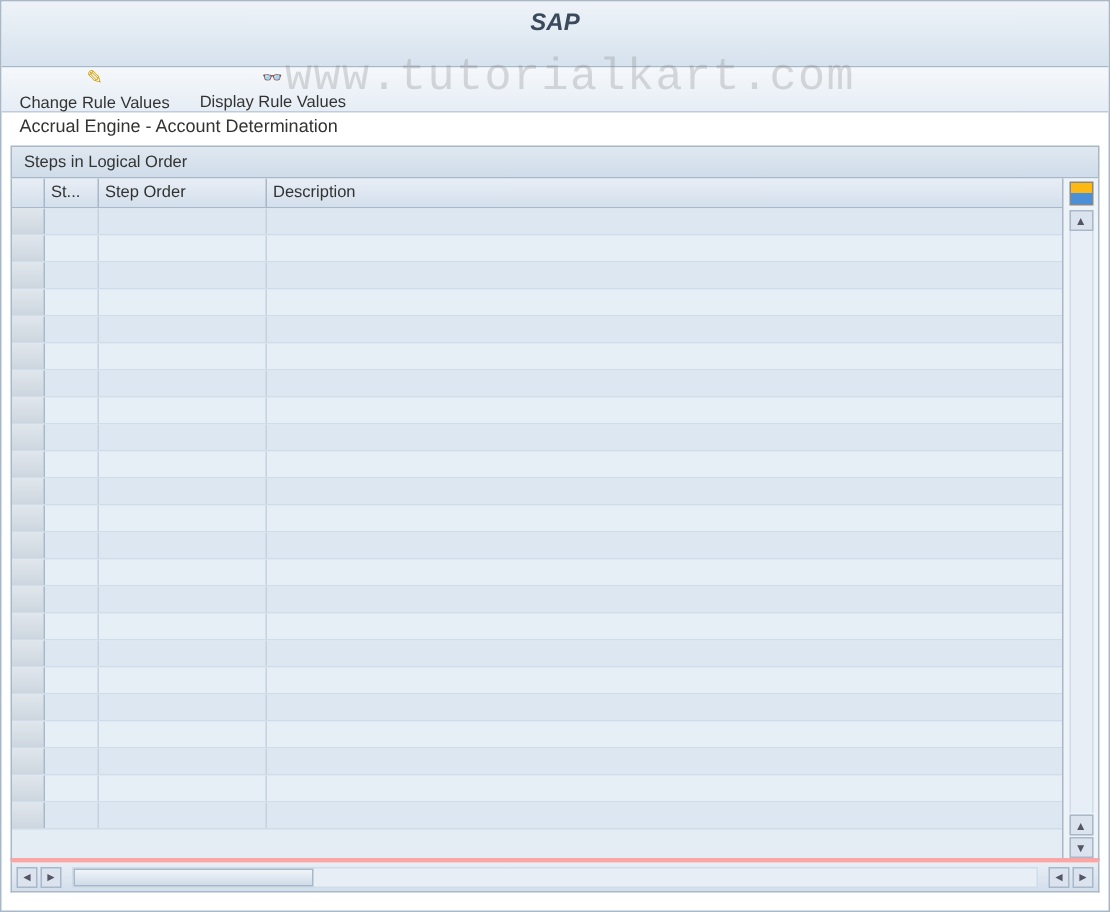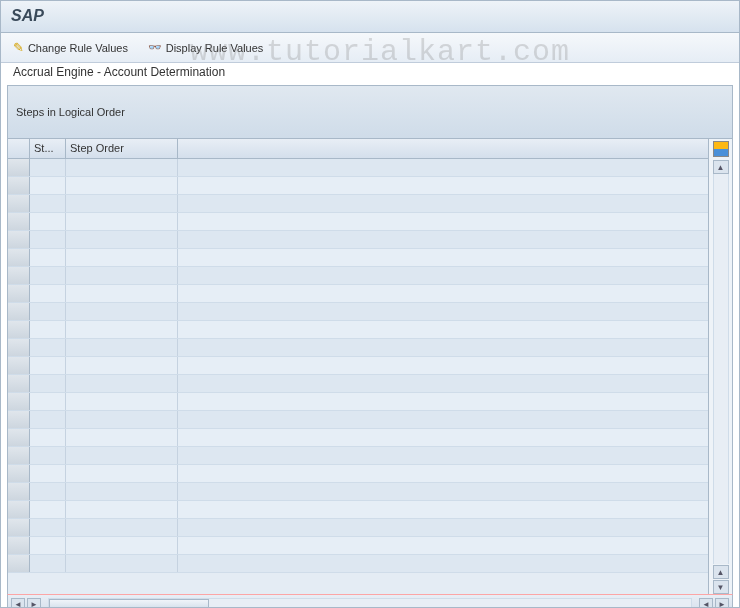--- a/index.html
+++ b/index.html
@@ -7,23 +7,24 @@
       font-family: Arial, sans-serif;
       font-size: 11px;
       background: #fff;
       width: 740px;
       height: 608px;
       overflow: hidden;
       border: 1px solid #a8b8c8;
     }
     .title-bar {
       background: linear-gradient(to bottom, #eef3f8 0%, #d6e2ee 100%);
-      height: 32px;
+      height: 44px;
       padding: 6px 10px;
       border-bottom: 1px solid #a8b8c8;
+      text-align: center;
     }
     .title-bar h1 {
       font-size: 16px;
       font-weight: bold;
       font-style: italic;
       color: #3a4a5a;
     }
     .toolbar {
       background: linear-gradient(to bottom, #f5f8fb 0%, #e6edf5 100%);
       height: 30px;
@@ -36,20 +37,21 @@
     .toolbar-btn {
       display: inline-flex;
       align-items: center;
       gap: 4px;
       background: transparent;
       border: none;
       cursor: pointer;
       color: #333;
       font-size: 11px;
       padding: 2px 4px;
+      flex-direction: column;
     }
     .pencil-icon::before {
       content: "✎";
       color: #d4a000;
       font-size: 13px;
     }
     .glasses-icon::before {
       content: "👓";
       font-size: 11px;
     }
@@ -57,29 +59,29 @@
       padding: 2px 12px 6px 12px;
       font-size: 12px;
       color: #333;
     }
     .content-area {
       padding: 0 6px 0 6px;
     }
     .panel-header {
       background: linear-gradient(to bottom, #e0e8f0 0%, #cfdce9 100%);
       border: 1px solid #a8b8c8;
-      padding: 20px 8px;
+      padding: 4px 8px;
       font-size: 11px;
       color: #333;
     }
     .table-wrapper {
       display: flex;
       border-left: 1px solid #a8b8c8;
       border-right: 1px solid #a8b8c8;
-      border-bottom: 1px solid #fca5a5;
+      border-bottom: 3px solid #fca5a5;
       height: 456px;
       position: relative;
     }
     .main-grid { flex: 1; display: flex; flex-direction: column; overflow: hidden; }
     .grid-header {
       display: flex;
       background: linear-gradient(to bottom, #e8eef5 0%, #d4dfec 100%);
       border-bottom: 1px solid #a8b8c8;
       height: 20px;
       flex-shrink: 0;
@@ -188,20 +190,21 @@
 <div class="breadcrumb">Accrual Engine - Account Determination</div>
 
 <div class="content-area">
   <div class="panel-header">Steps in Logical Order</div>
   <div class="table-wrapper">
     <div class="main-grid">
       <div class="grid-header">
         <div class="gh-sel"></div>
         <div class="gh-st">St...</div>
         <div class="gh-type">Step Order</div>
+        <div class="gh-desc">Description</div>
       </div>
       <div class="grid-body" id="grid-body">
           <div class="grid-row">
             <div class="row-selector"></div>
             <div class="cell-st"></div>
             <div class="cell-type"></div>
             <div class="cell-desc"></div>
           </div>
           <div class="grid-row">
             <div class="row-selector"></div>

